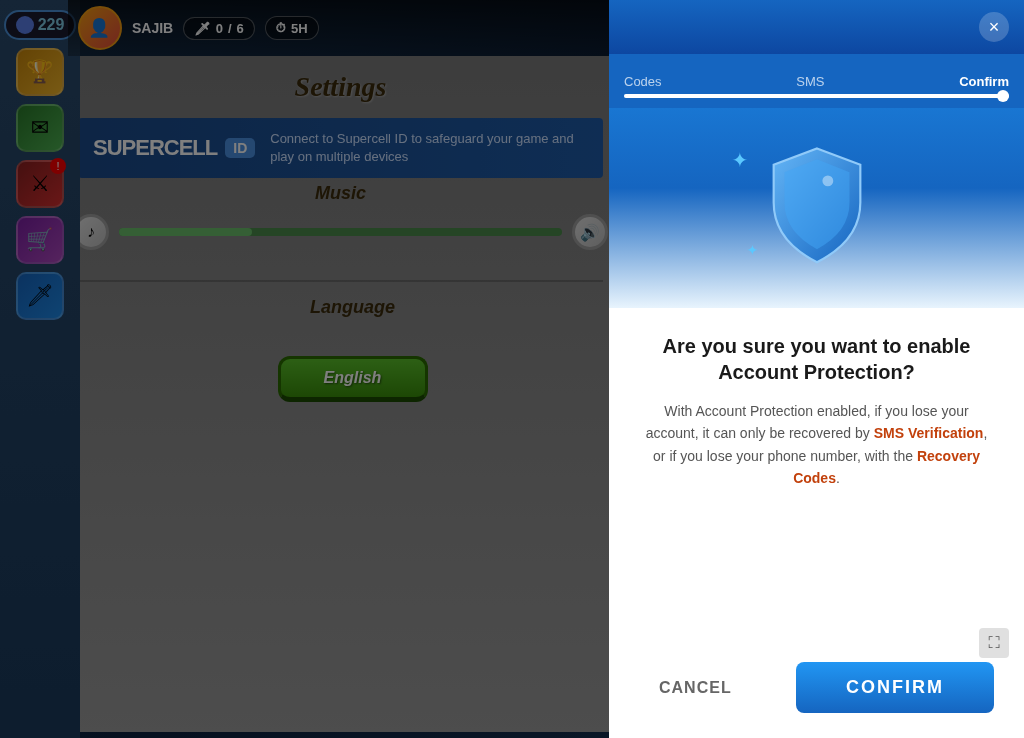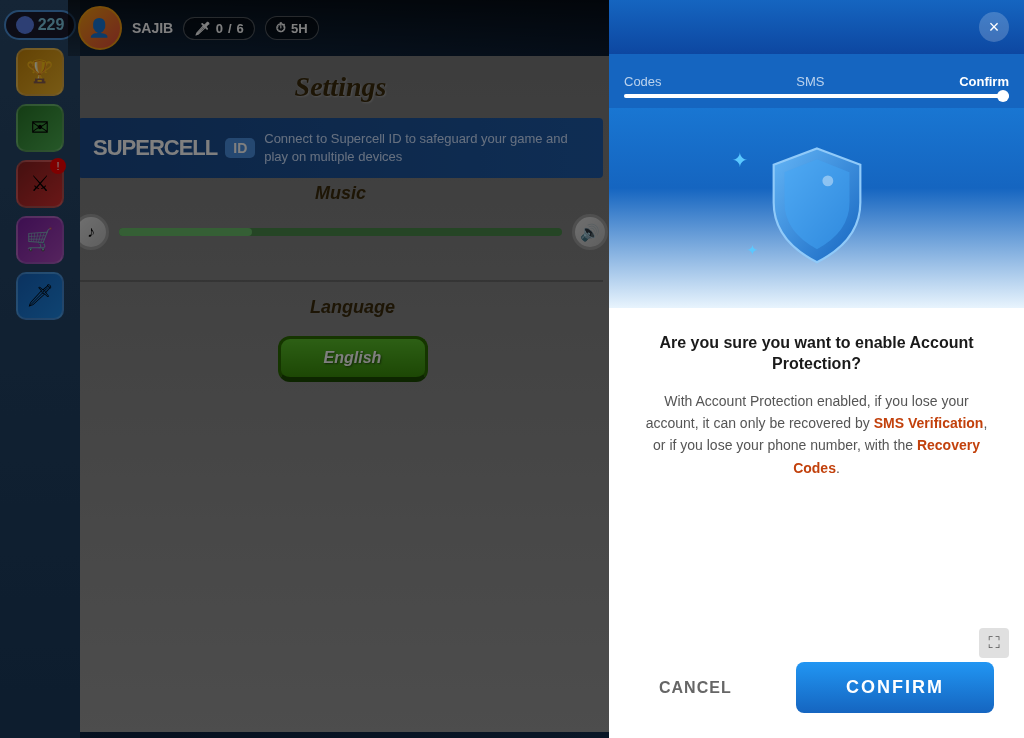--- a/index.html
+++ b/index.html
@@ -157,21 +157,21 @@
       font-family: 'Georgia', serif;
     }
 
     .supercell-id-banner {
       background: linear-gradient(90deg, #1a4a8a 0%, #1e5ba8 100%);
       margin: 0 10px;
       border-radius: 4px;
       padding: 12px 15px;
       display: flex;
       align-items: center;
-      gap: 9px;
+      gap: 15px;
     }
 
     .supercell-logo {
       font-size: 22px;
       font-weight: 900;
       color: white;
       letter-spacing: -1px;
     }
 
     .supercell-id-badge {
@@ -241,21 +241,21 @@
       height: 2px;
       background: rgba(0,0,0,0.2);
       margin: 5px 10px;
     }
 
     .language-section {
       padding: 10px 20px;
       display: flex;
       flex-direction: column;
       align-items: center;
-      gap: 8px;
+      gap: 28px;
       margin-left: 24px;
     }
 
     .green-button {
       background: linear-gradient(180deg, #5abf2a 0%, #3a8f0a 100%);
       border: 3px solid #2a6a00;
       border-bottom: 5px solid #1a4a00;
       border-radius: 12px;
       color: white;
       font-size: 16px;
@@ -394,21 +394,21 @@
 
     .modal-body {
       background: white;
       padding: 25px 30px;
       flex: 1;
       display: flex;
       flex-direction: column;
     }
 
     .modal-question {
-      font-size: 16px;
+      font-size: 20px;
       font-weight: bold;
       color: #1a1a1a;
       text-align: center;
       margin-bottom: 15px;
       line-height: 1.3;
     }
 
     .modal-description {
       font-size: 14px;
       color: #555;

